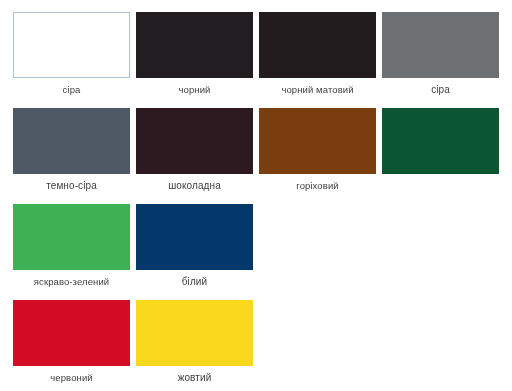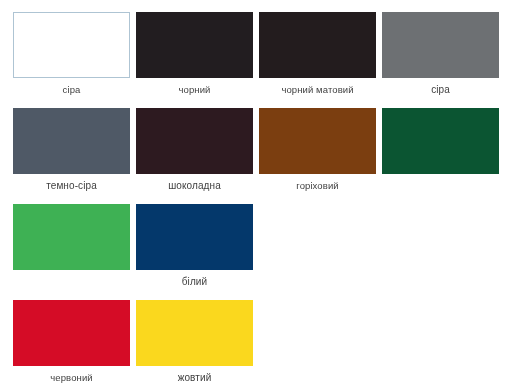--- a/index.html
+++ b/index.html
@@ -95,20 +95,21 @@
       <span class="label sz-normal">горіховий</span>
     </div>
     <div class="cell">
       <span class="swatch" style="background: rgb(11, 85, 50);"></span>
     </div>
   </div>
 
   <div class="row">
     <div class="cell">
       <span class="swatch" style="background: rgb(62, 177, 84);"></span>
+      <span class="label sz-normal">яскраво-зелений</span>
     </div>
     <div class="cell">
       <span class="swatch" style="background: rgb(4, 56, 107);"></span>
       <span class="label sz-small">білий</span>
     </div>
   </div>
 
   <div class="row">
     <div class="cell">
       <span class="swatch" style="background: rgb(213, 12, 38);"></span>

